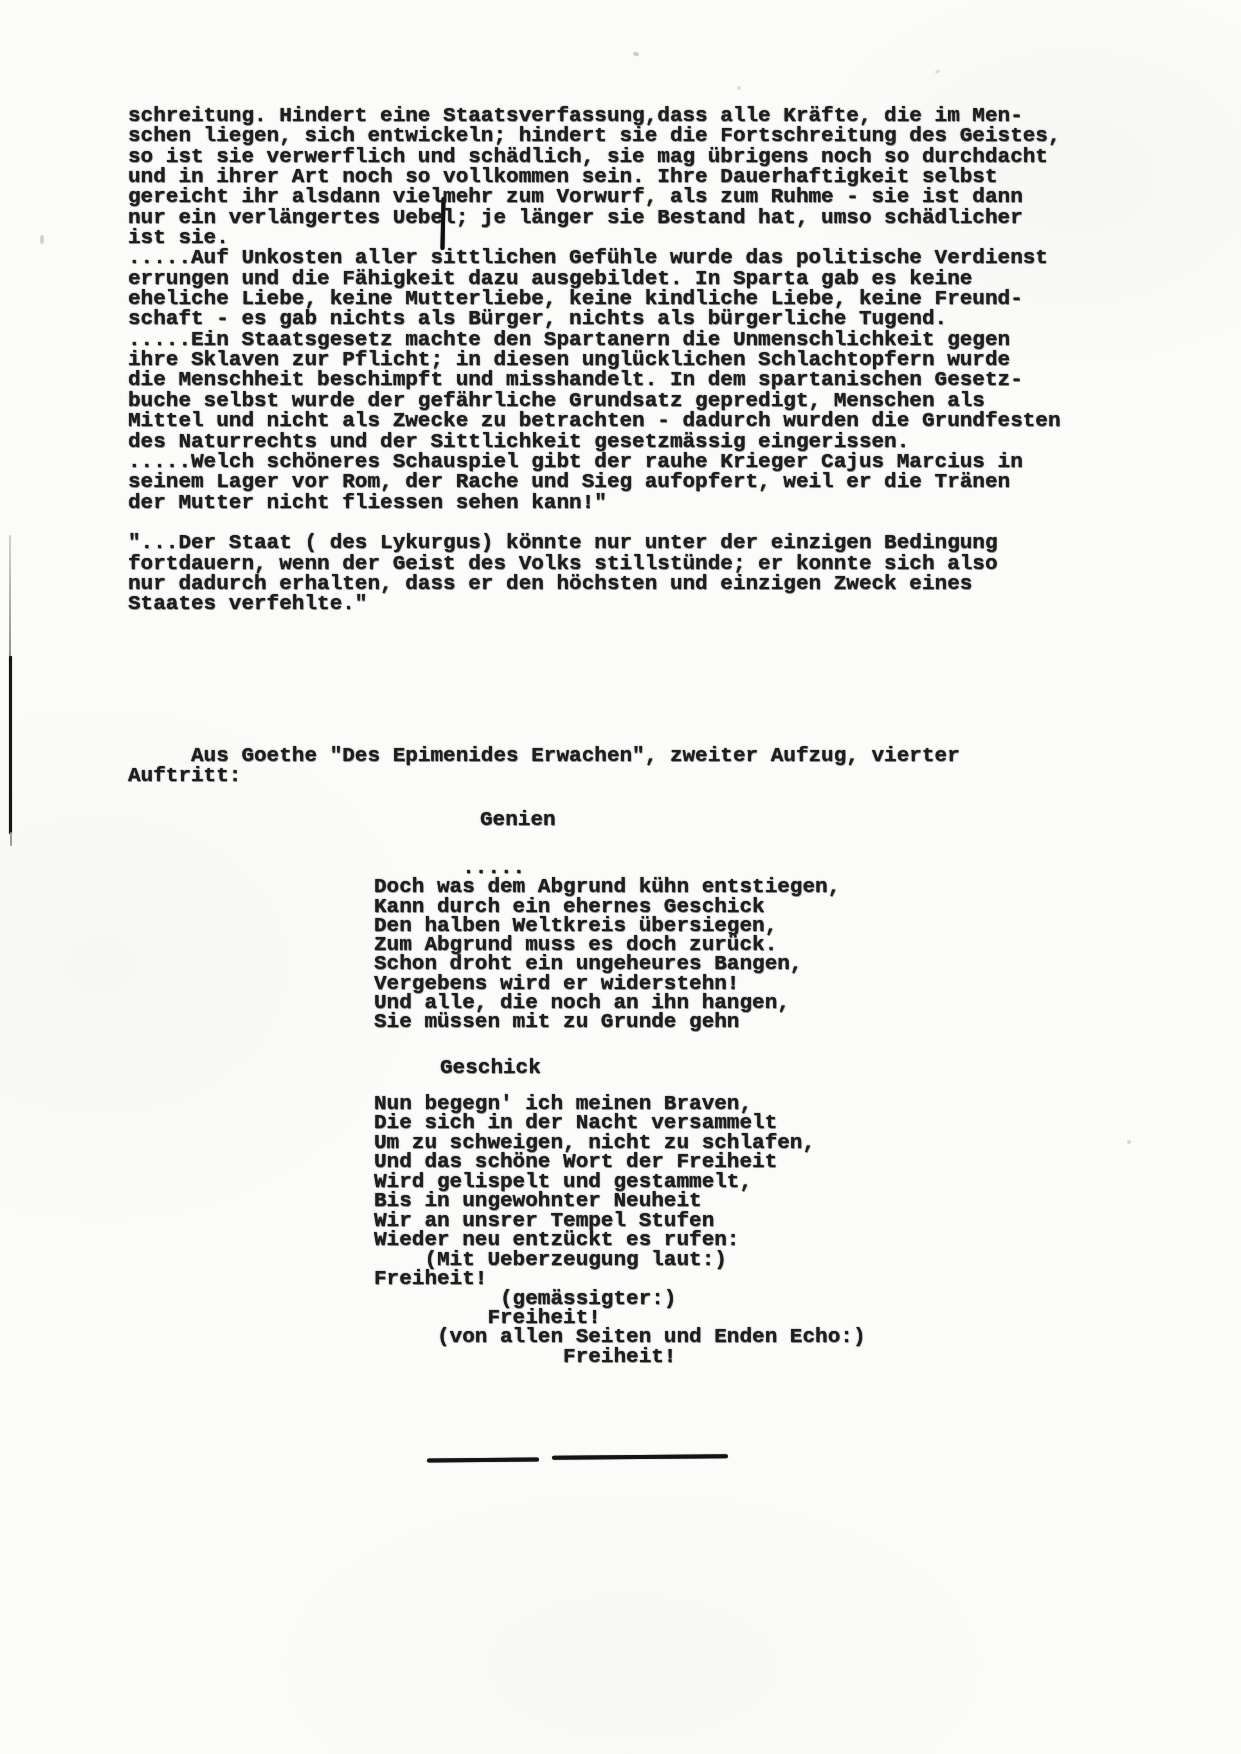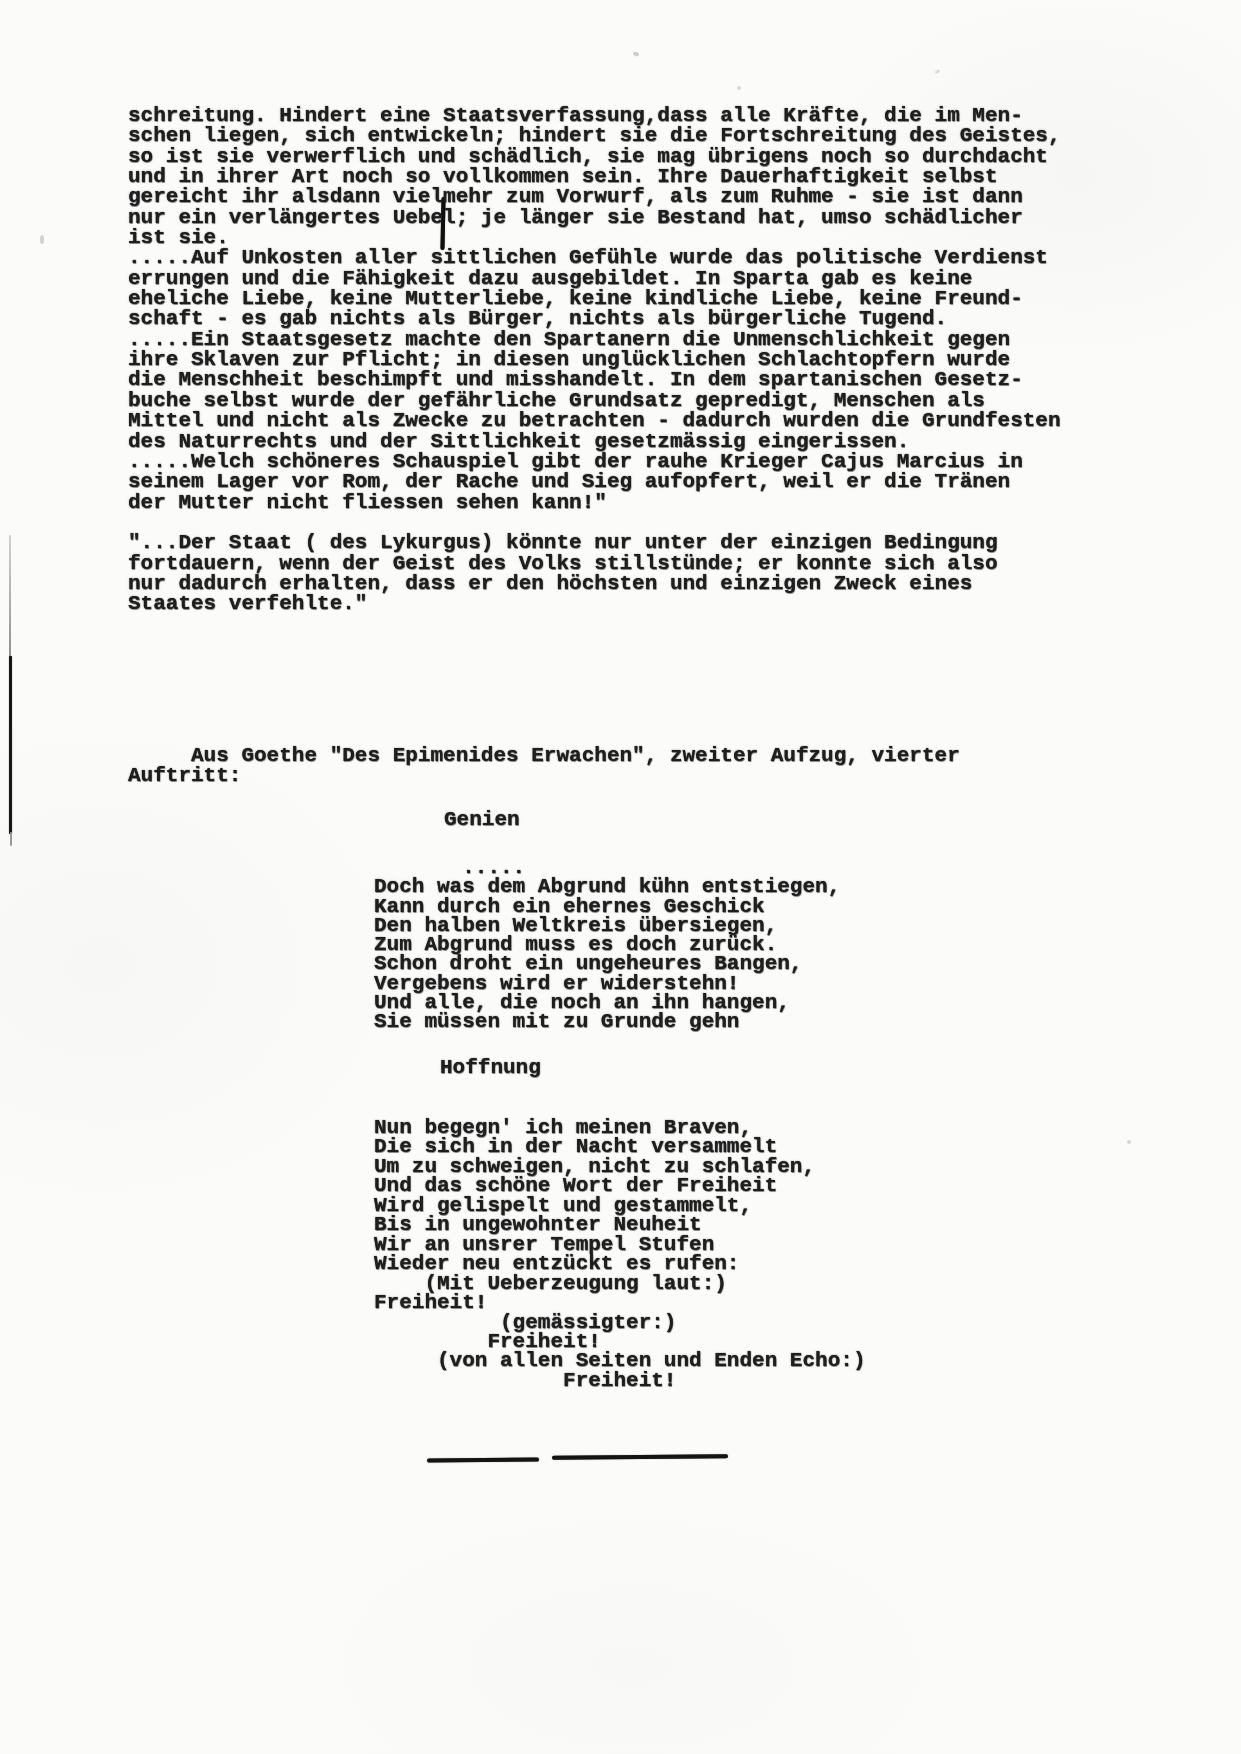--- a/index.html
+++ b/index.html
@@ -28,24 +28,24 @@
     line-height: 19.5px;
     letter-spacing: 0;
     color: #1e1e1e;
     text-shadow:
       0 0 1px rgba(25,25,25,0.8),
       0.5px 0.5px 0.6px rgba(40,40,40,0.45),
       0 0 2.5px rgba(70,70,70,0.22);
   }
   #main-text      { left: 128px; top: 106px;  line-height: 20.35px; }
   #goethe-intro   { left: 128px; top: 746px;  line-height: 20px; }
-  #genien-heading { left: 444px; top: 810px; }
+  #genien-heading { left: 480px; top: 810px; }
   #genien-poem    { left: 374px; top: 858px;  line-height: 19.3px; }
   #hoffnung-heading { left: 440px; top: 1058px; }
-  #hoffnung-poem  { left: 374px; top: 1118px; line-height: 19.45px; }
+  #hoffnung-poem  { left: 374px; top: 1094px; line-height: 19.45px; }
   #closing        { left: 142px; top: 1479px; line-height: 20.5px; letter-spacing: 0.4px; font-size: 21.5px;
                     text-shadow: 0 0 1.2px rgba(10,10,10,0.9), 0.6px 0.6px 0.7px rgba(20,20,20,0.55), 0 0 3px rgba(60,60,60,0.25); }
 
   
   .ink-stroke {
     position: absolute; left: 441px; top: 197px; width: 4px; height: 53px;
     background: #0f0f0f; border-radius: 2px; transform: rotate(1.2deg);
     box-shadow: 0 0 1px #333;
   }
   .margin-line { position: absolute; border-radius: 1px; }
@@ -116,21 +116,21 @@
   <pre class="tw" id="genien-poem">       .....
 Doch was dem Abgrund kühn entstiegen,
 Kann durch ein ehernes Geschick
 Den halben Weltkreis übersiegen,
 Zum Abgrund muss es doch zurück.
 Schon droht ein ungeheures Bangen,
 Vergebens wird er widerstehn!
 Und alle, die noch an ihn hangen,
 Sie müssen mit zu Grunde gehn</pre>
 
-  <pre class="tw" id="hoffnung-heading">Hoffnung</pre>
+  <pre class="tw" id="hoffnung-heading">Geschick</pre>
 
   <pre class="tw" id="hoffnung-poem">Nun begegn' ich meinen Braven,
 Die sich in der Nacht versammelt
 Um zu schweigen, nicht zu schlafen,
 Und das schöne Wort der Freiheit
 Wird gelispelt und gestammelt,
 Bis in ungewohnter Neuheit
 Wir an unsrer Tempel Stufen
 Wieder neu entzückt es rufen:
     (Mit Ueberzeugung laut:)

